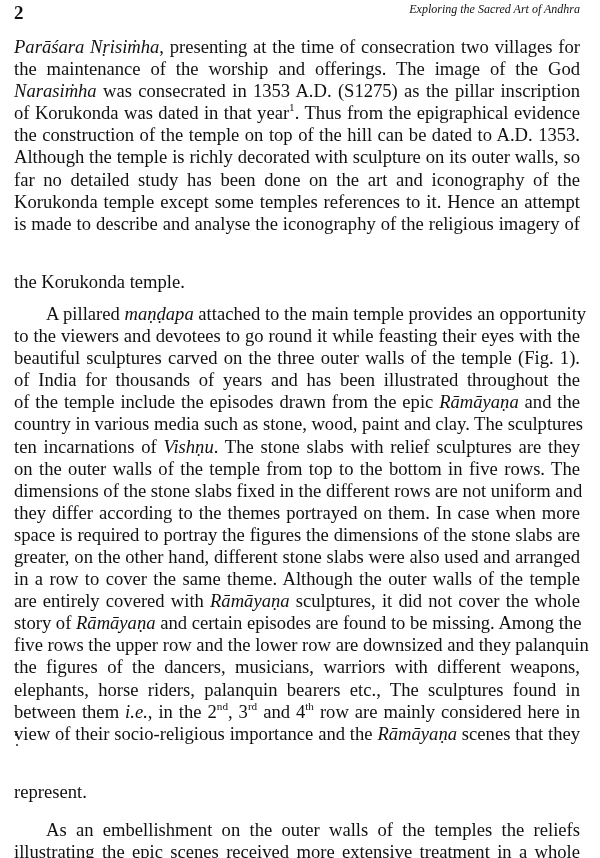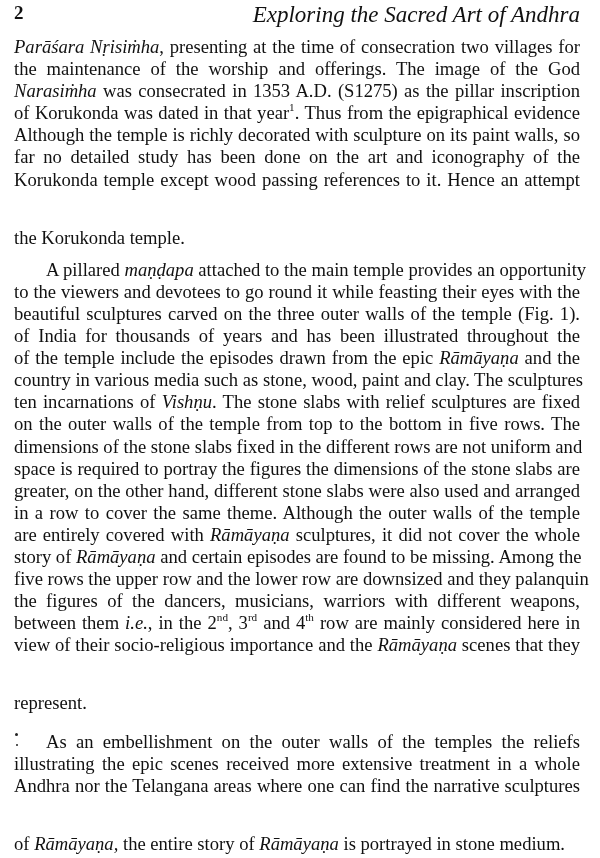--- a/index.html
+++ b/index.html
@@ -4,21 +4,21 @@
 <style>
   html, body { margin: 0; padding: 0; }
   body {
     width: 600px; height: 858px; overflow: hidden;
     background: #ffffff; color: #111111;
     font-family: "Liberation Serif", serif;
     position: relative;
   }
   .header { position: absolute; top: 2px; left: 14px; right: 20px; height: 24px; }
   .page-num { position: absolute; left: 0; top: 0; font-weight: bold; font-size: 19px; }
-  .running-title { position: absolute; right: 0; top: 0; font-style: italic; font-size: 23px; }
+  .running-title { position: absolute; right: 0; top: 0; font-style: italic; font-size: 12px; }
   .body { position: absolute; left: 14px; right: 20px; top: 36px; }
   .para { margin: 0; font-size: 18.6px; line-height: 22.1px; text-align: justify; text-align-last: left; }
   .para.p1 { }
   .para.p2 { margin-top: 10px; text-indent: 32px; }
   .para.p3 { margin-top: 16px; text-indent: 32px; text-align-last: justify; }
   .line { display: block; text-align: justify; text-align-last: justify; white-space: nowrap; }
   .line.last { text-align-last: left; margin-top: 36px; }
   i { font-style: italic; }
   sup { font-size: 0.6em; line-height: 0; vertical-align: 0.7em; }
   .ind { display: inline-block; width: 32px; }
@@ -31,42 +31,46 @@
   <span class="page-num">2</span>
   <span class="running-title">Exploring the Sacred Art of Andhra</span>
 </div>
 
 <div class="body">
   <div class="para p1" style="text-indent: 0px;">
       <span class="line"><i>Parāśara Nṛisiṁha</i><span>, presenting at the time of consecration two villages for</span></span>
       <span class="line"><span>the maintenance of the worship and offerings. The image of the God</span></span>
       <span class="line"><i>Narasiṁha</i><span> was consecrated in 1353 A.D. (S1275) as the pillar inscription</span></span>
       <span class="line"><span>of Korukonda was dated in that year</span><sup>1</sup><span>. Thus from the epigraphical evidence</span></span>
-      <span class="line"><span>Although the temple is richly decorated with sculpture on its paint walls, so</span></span>
+      <span class="line"><span>the construction of the temple on top of the hill can be dated to A.D. 1353.</span></span>
+      <span class="line"><span>Although the temple is richly decorated with sculpture on its outer walls, so</span></span>
       <span class="line"><span>far no detailed study has been done on the art and iconography of the</span></span>
-      <span class="line"><span>Korukonda temple except wood passing references to it. Hence an attempt</span></span>
+      <span class="line"><span>Korukonda temple except some temples references to it. Hence an attempt</span></span>
+      <span class="line"><span>is made to describe and analyse the iconography of the religious imagery of</span></span>
       <span class="line last"><span>the Korukonda temple.</span></span>
     </div>
   <div class="para p2" style="text-indent: 0px;">
       <span class="line"><span class="ind"></span><span>A pillared </span><i>maṇḍapa</i><span> attached to the main temple provides an opportunity</span></span>
       <span class="line"><span>to the viewers and devotees to go round it while feasting their eyes with the</span></span>
       <span class="line"><span>beautiful sculptures carved on the three outer walls of the temple (Fig. 1).</span></span>
       <span class="line"><span>of India for thousands of years and has been illustrated throughout the</span></span>
       <span class="line"><span>of the temple include the episodes drawn from the epic </span><i>Rāmāyaṇa</i><span> and the</span></span>
       <span class="line"><span>country in various media such as stone, wood, paint and clay. The sculptures</span></span>
-      <span class="line"><span>ten incarnations of </span><i>Vishṇu</i><span>. The stone slabs with relief sculptures are fixed</span></span>
+      <span class="line"><span>ten incarnations of </span><i>Vishṇu</i><span>. The stone slabs with relief sculptures are they</span></span>
       <span class="line"><span>on the outer walls of the temple from top to the bottom in five rows. The</span></span>
       <span class="line"><span>dimensions of the stone slabs fixed in the different rows are not uniform and</span></span>
+      <span class="line"><span>they differ according to the themes portrayed on them. In case when more</span></span>
       <span class="line"><span>space is required to portray the figures the dimensions of the stone slabs are</span></span>
       <span class="line"><span>greater, on the other hand, different stone slabs were also used and arranged</span></span>
       <span class="line"><span>in a row to cover the same theme. Although the outer walls of the temple</span></span>
       <span class="line"><span>are entirely covered with </span><i>Rāmāyaṇa</i><span> sculptures, it did not cover the whole</span></span>
       <span class="line"><span>story of </span><i>Rāmāyaṇa</i><span> and certain episodes are found to be missing. Among the</span></span>
       <span class="line"><span>five rows the upper row and the lower row are downsized and they palanquin</span></span>
       <span class="line"><span>the figures of the dancers, musicians, warriors with different weapons,</span></span>
+      <span class="line"><span>elephants, horse riders, palanquin bearers etc., The sculptures found in</span></span>
       <span class="line"><span>between them </span><i>i.e.</i><span>, in the 2</span><sup>nd</sup><span>, 3</span><sup>rd</sup><span> and 4</span><sup>th</sup><span> row are mainly considered here in</span></span>
       <span class="line"><span>view of their socio-religious importance and the </span><i>Rāmāyaṇa</i><span> scenes that they</span></span>
       <span class="line last"><span>represent.</span></span>
     </div>
   <div class="para p3" style="text-indent: 0px;">
       <span class="line"><span class="ind"></span><span>As an embellishment on the outer walls of the temples the reliefs</span></span>
       <span class="line"><span>illustrating the epic scenes received more extensive treatment in a whole</span></span>
       <span class="line"><span>Andhra nor the Telangana areas where one can find the narrative sculptures</span></span>
       <span class="line last"><span>of </span><i>Rāmāyaṇa,</i><span> the entire story of </span><i>Rāmāyaṇa</i><span> is portrayed in stone medium.</span></span>
     </div>

